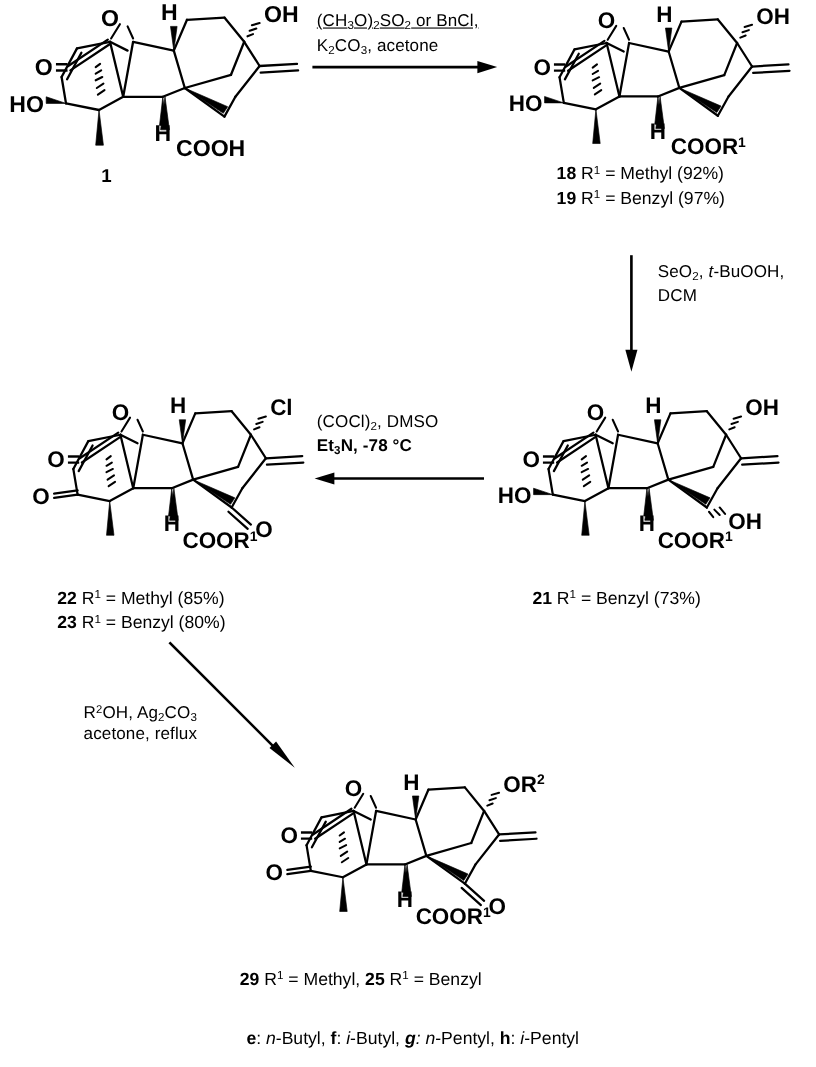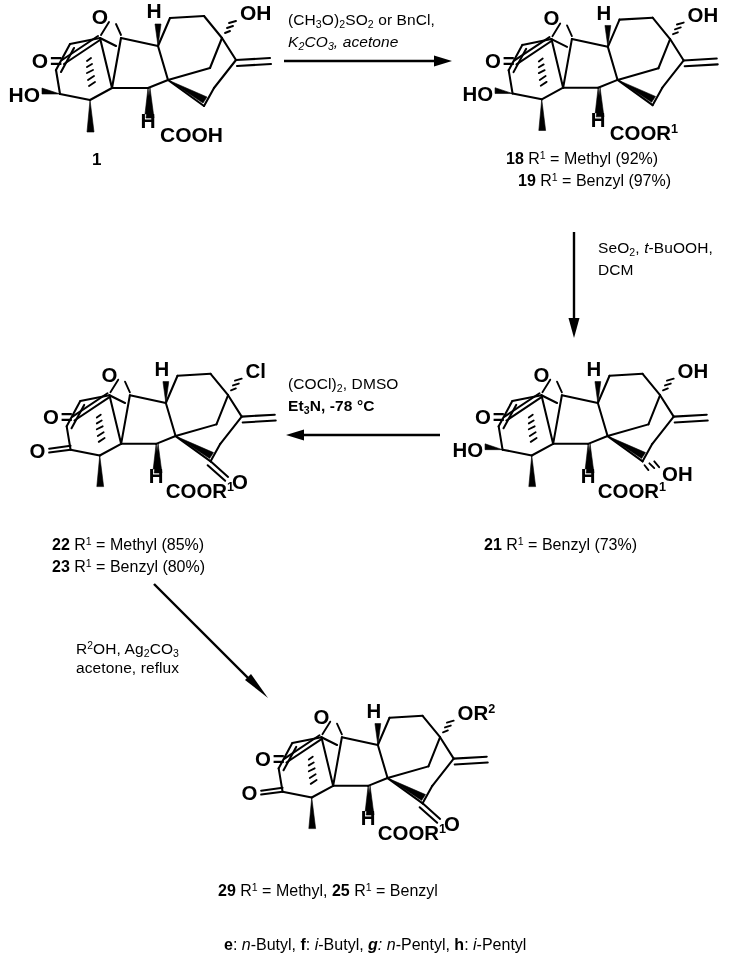--- a/index.html
+++ b/index.html
@@ -100,24 +100,24 @@
       <text class="atom" x="232" y="18" text-anchor="start">OH</text>
       <text class="atom" x="40" y="66" text-anchor="end">O</text>
       <text class="atom" x="42" y="66" text-anchor="start">=</text>
       <text class="atom" x="32" y="100" text-anchor="end">HO</text>
       <text class="atom" x="140" y="126" text-anchor="middle">H</text>
       <text class="atom" x="152" y="140" text-anchor="start">COOH</text>
     </svg>
   </div>
   <div class="abs cmpd-num" style="left:92px;top:150px;">1</div>
 
-  <div class="abs cond" style="left:288px;top:10px;">
+  <div class="abs cond" style="left:288px;top:10px;text-decoration:underline;">
     (CH<sub>3</sub>O)<sub>2</sub>SO<sub>2</sub> or BnCl,
   </div>
-  <div class="abs cond" style="left:288px;top:32px;font-style:italic;">
+  <div class="abs cond" style="left:288px;top:32px;">
     K<sub>2</sub>CO<sub>3</sub>, acetone
   </div>
   <div class="abs" style="left:282px;top:54px;">
     <svg width="172" height="16" viewBox="0 0 172 16">
       <path class="arrowline" d="M2,7 L156,7"></path>
       <path d="M152,1.5 L170,7 L152,12.5 Z" fill="#000"></path>
     </svg>
   </div>
 
   <div class="abs" style="left:462px;top:2px;">
@@ -170,21 +170,21 @@
       <text class="atom" x="40" y="66" text-anchor="end">O</text>
       <text class="atom" x="42" y="66" text-anchor="start">=</text>
       <text class="atom" x="32" y="100" text-anchor="end">HO</text>
       <text class="atom" x="140" y="126" text-anchor="middle">H</text>
       <text class="atom" x="152" y="140" text-anchor="start">COOR<tspan class="atom-s" dy="-7">1</tspan></text>
     </svg>
   </div>
   <div class="abs lbl" style="left:506px;top:144px;">
     <b>18</b> R<sup>1</sup> = Methyl (92%)
   </div>
-  <div class="abs lbl" style="left:506px;top:166px;margin-left:12px;">
+  <div class="abs lbl" style="left:506px;top:166px;">
     <b>19</b> R<sup>1</sup> = Benzyl (97%)
   </div>
 
   <div class="abs cond" style="left:598px;top:238px;">
     SeO<sub>2</sub>, <span class="it">t</span>-BuOOH,
   </div>
   <div class="abs cond" style="left:598px;top:260px;">
     DCM
   </div>
   <div class="abs" style="left:566px;top:230px;">

